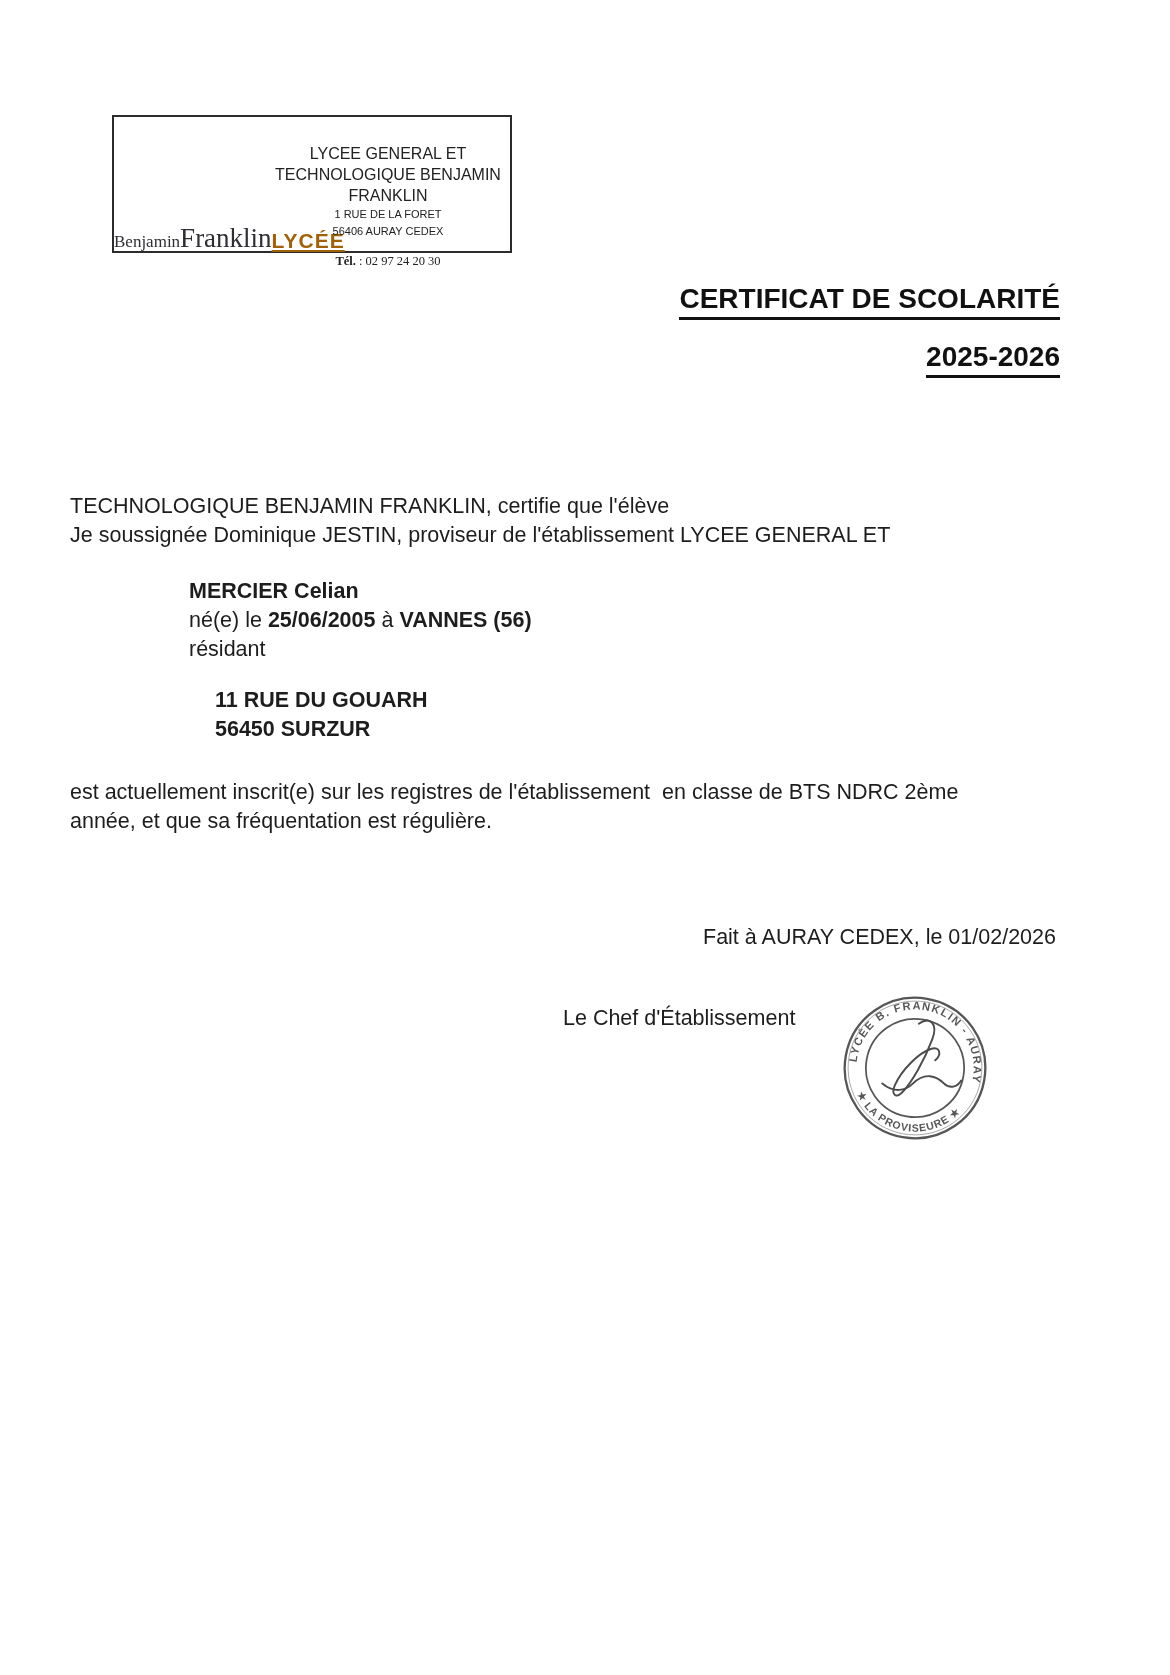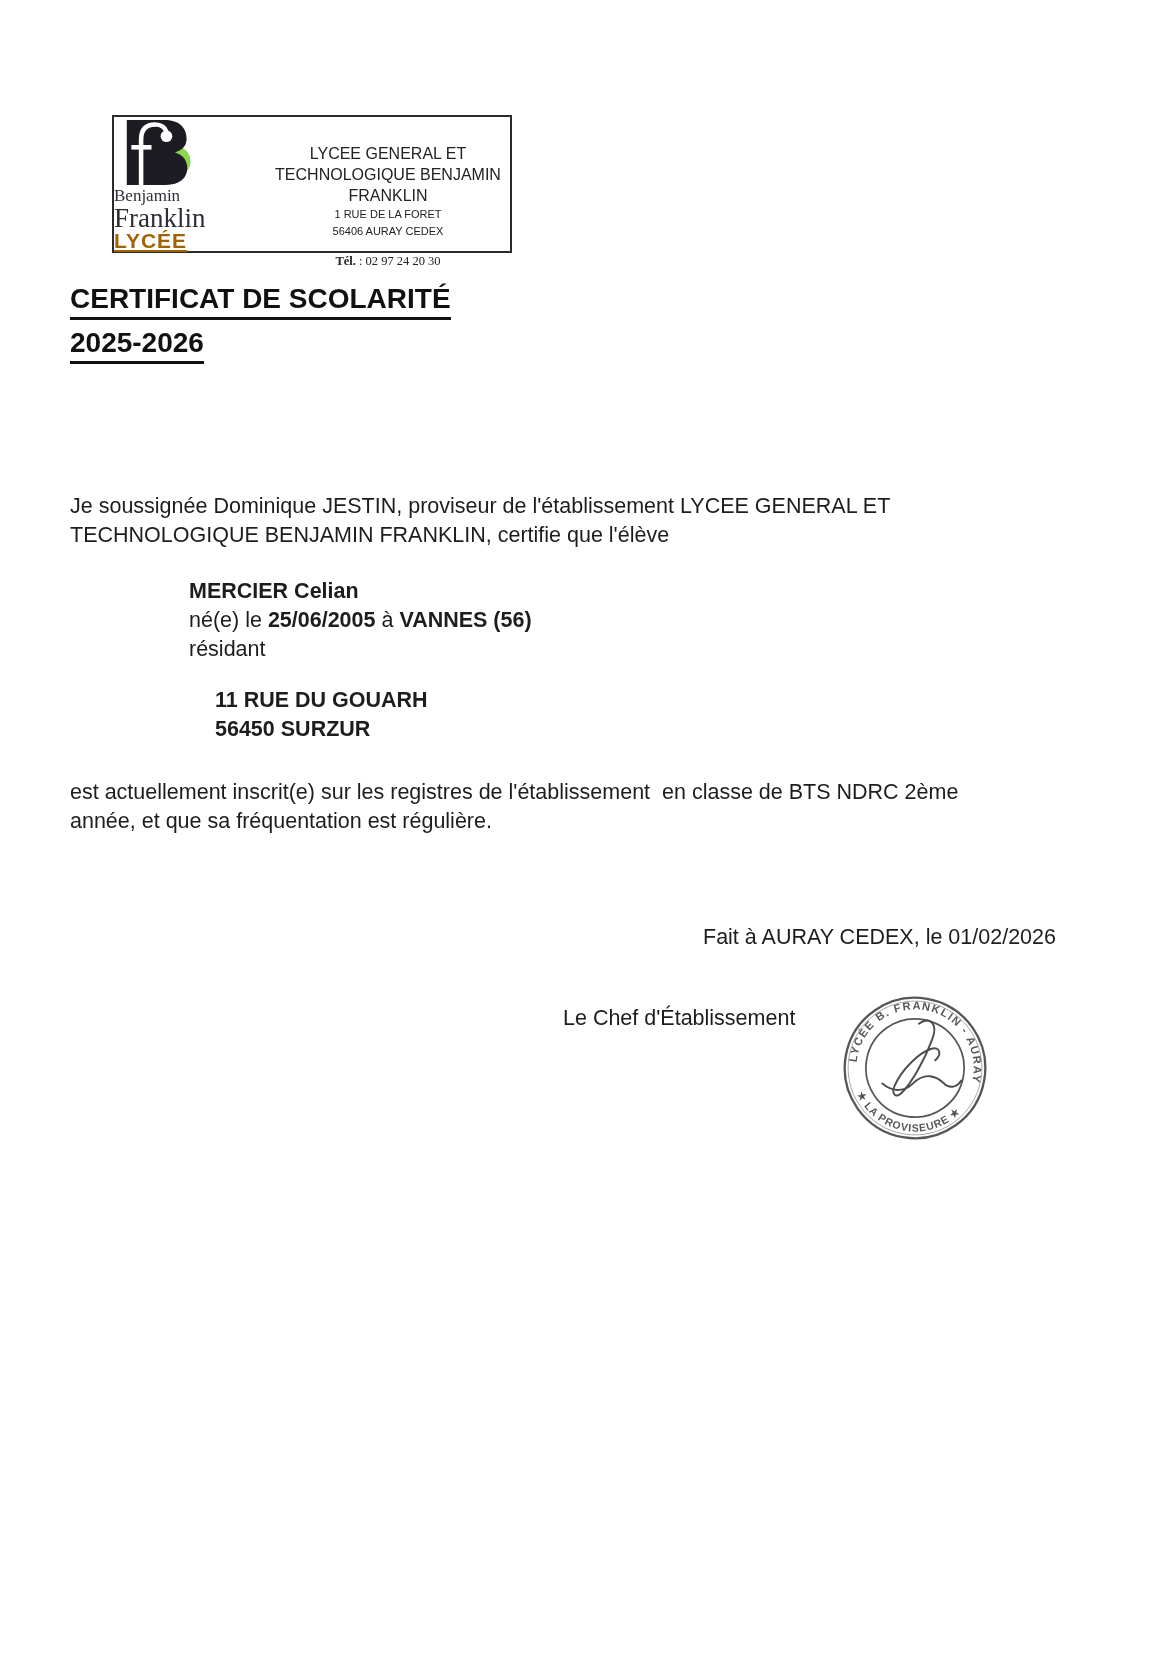--- a/index.html
+++ b/index.html
@@ -13,21 +13,21 @@
     margin:0 auto;
   }
   
   .letterhead{
     position:absolute;left:112px;top:115px;width:396px;height:134px;
     border:2px solid #2b2b2b;
     display:flex;align-items:stretch;
     background:#fff;
   }
   .lh-left{
-    width:152px;display:flex;flex-direction:column;align-items:flex-start;
+    width:152px;display:flex;flex-direction:row;align-items:flex-end;
     padding-top:3px;
   }
   .logo-mark{width:88px;height:74px;display:block;}
   .logo-name-top{
     font-family:"Liberation Serif", serif;
     font-size:17px;color:#2e2e36;line-height:18px;margin-top:2px;
   }
   .logo-name-bottom{
     font-family:"Liberation Serif", serif;
     font-size:27px;color:#2e2e36;line-height:26px;
@@ -37,29 +37,29 @@
   }
   .lh-right{
     flex:1;text-align:center;padding-top:26px;
   }
   .school-name-line{font-size:16px;line-height:21px;color:#222;}
   .school-addr-line{font-size:11px;line-height:17px;color:#222;}
   .school-phone{font-size:12.5px;color:#222;margin-top:14px;font-family:Liberation Serif, serif;}
   .school-phone .b{font-weight:bold;}
   
   .title-block{
-    position:absolute;left:70px;top:283px;width:990px;text-align:left;
+    position:absolute;left:70px;top:283px;width:990px;text-align:right;
   }
   .title-line{
     display:inline-block;
     font-size:28px;font-weight:bold;color:#111;
     border-bottom:3px solid #111;
     padding-bottom:2px;line-height:32px;
   }
-  .title-line2{margin-top:7px;}
+  .title-line2{margin-top:21px;}
   
   .doc-line{
     font-size:21.5px;line-height:29px;color:#1d1d1d;white-space:pre-wrap;
   }
   .b{font-weight:bold;}
   .blk{position:absolute;left:70px;}
   .blk-intro{top:492px;width:1010px;}
   .blk-student{left:189px;top:577px;}
   .blk-address{left:215px;top:686px;}
   .blk-enroll{top:778px;width:1020px;}
@@ -105,22 +105,22 @@
       <div class="school-phone"><span class="b">Tél.</span><span> : 02 97 24 20 30</span></div>
     </div>
   </div>
 
   <div class="title-block">
     <div><span class="title-line">CERTIFICAT DE SCOLARITÉ</span></div>
     <div><span class="title-line title-line2">2025-2026</span></div>
   </div>
 
   <div class="blk blk-intro">
+    <div class="doc-line">TECHNOLOGIQUE BENJAMIN FRANKLIN, certifie que l'élève</div>
     <div class="doc-line">Je soussignée Dominique JESTIN, proviseur de l'établissement LYCEE GENERAL ET</div>
-    <div class="doc-line">TECHNOLOGIQUE BENJAMIN FRANKLIN, certifie que l'élève</div>
   </div>
 
   <div class="blk blk-student">
     <div class="doc-line b">MERCIER Celian</div>
     <div class="doc-line"><span>né(e) le </span><span class="b">25/06/2005</span><span> à </span><span class="b">VANNES (56)</span></div>
     <div class="doc-line">résidant</div>
   </div>
 
   <div class="blk blk-address">
     <div class="doc-line b">11 RUE DU GOUARH</div>

